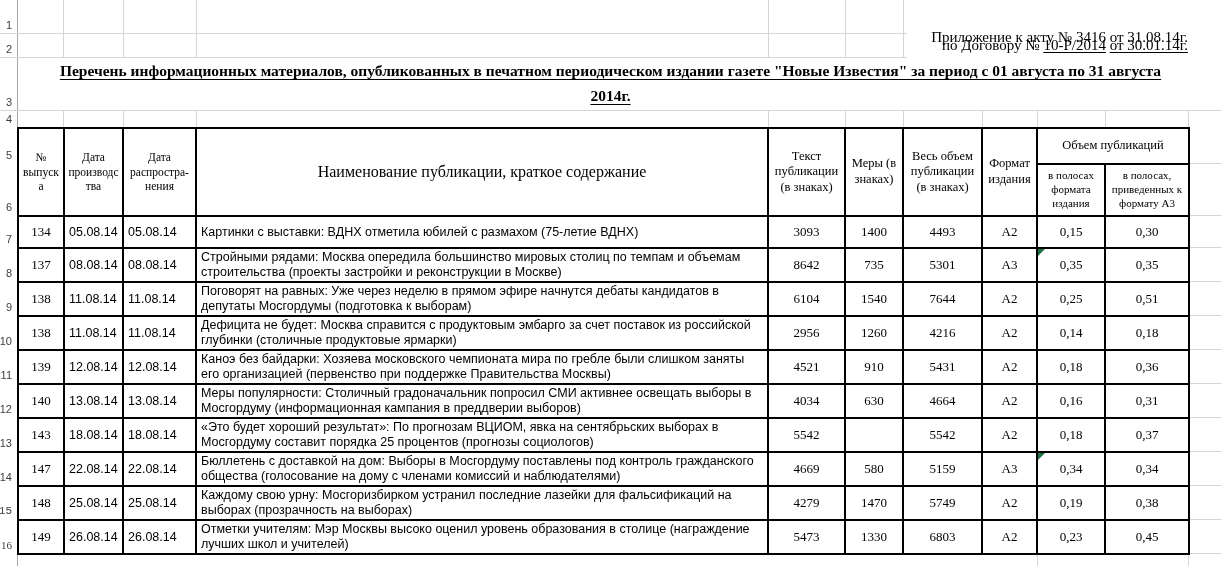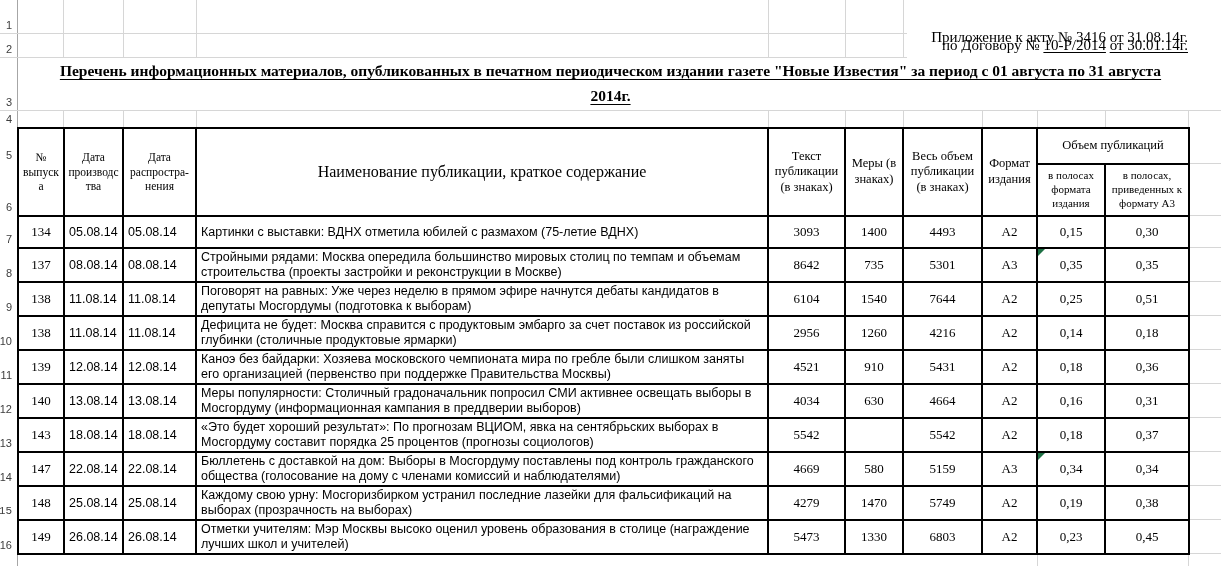--- a/index.html
+++ b/index.html
@@ -46,21 +46,21 @@
       <div class="rownum" style="top: 163px; height: 52px;">6</div>
       <div class="rownum" style="top: 215px; height: 32px;">7</div>
       <div class="rownum" style="top: 247px; height: 34px;">8</div>
       <div class="rownum" style="top: 281px; height: 34px;">9</div>
       <div class="rownum" style="top: 315px; height: 34px;">10</div>
       <div class="rownum" style="top: 349px; height: 34px;">11</div>
       <div class="rownum" style="top: 383px; height: 34px;">12</div>
       <div class="rownum" style="top: 417px; height: 34px;">13</div>
       <div class="rownum" style="top: 451px; height: 34px;">14</div>
       <div class="rownum" style="top: 485px; height: 34px; font-family: Liberation Mono, monospace;">15</div>
-      <div class="rownum" style="top: 519px; height: 34px;">16</div>
+      <div class="rownum" style="top: 519px; height: 34px; font-family: Liberation Serif, serif;">16</div>
     </div>
   <div id="gridlines">
       <div class="gutterline" style="left: 17px; top: 0px; width: 1px; height: 566px;"></div>
       <div class="gridline" style="left: 63px; top: 0px; width: 1px; height: 57px;"></div>
       <div class="gridline" style="left: 123px; top: 0px; width: 1px; height: 57px;"></div>
       <div class="gridline" style="left: 196px; top: 0px; width: 1px; height: 57px;"></div>
       <div class="gridline" style="left: 768px; top: 0px; width: 1px; height: 57px;"></div>
       <div class="gridline" style="left: 845px; top: 0px; width: 1px; height: 57px;"></div>
       <div class="gridline" style="left: 903px; top: 0px; width: 1px; height: 57px;"></div>
       <div class="gridline" style="left: 0px; top: 33px; width: 907px; height: 1px;"></div>

